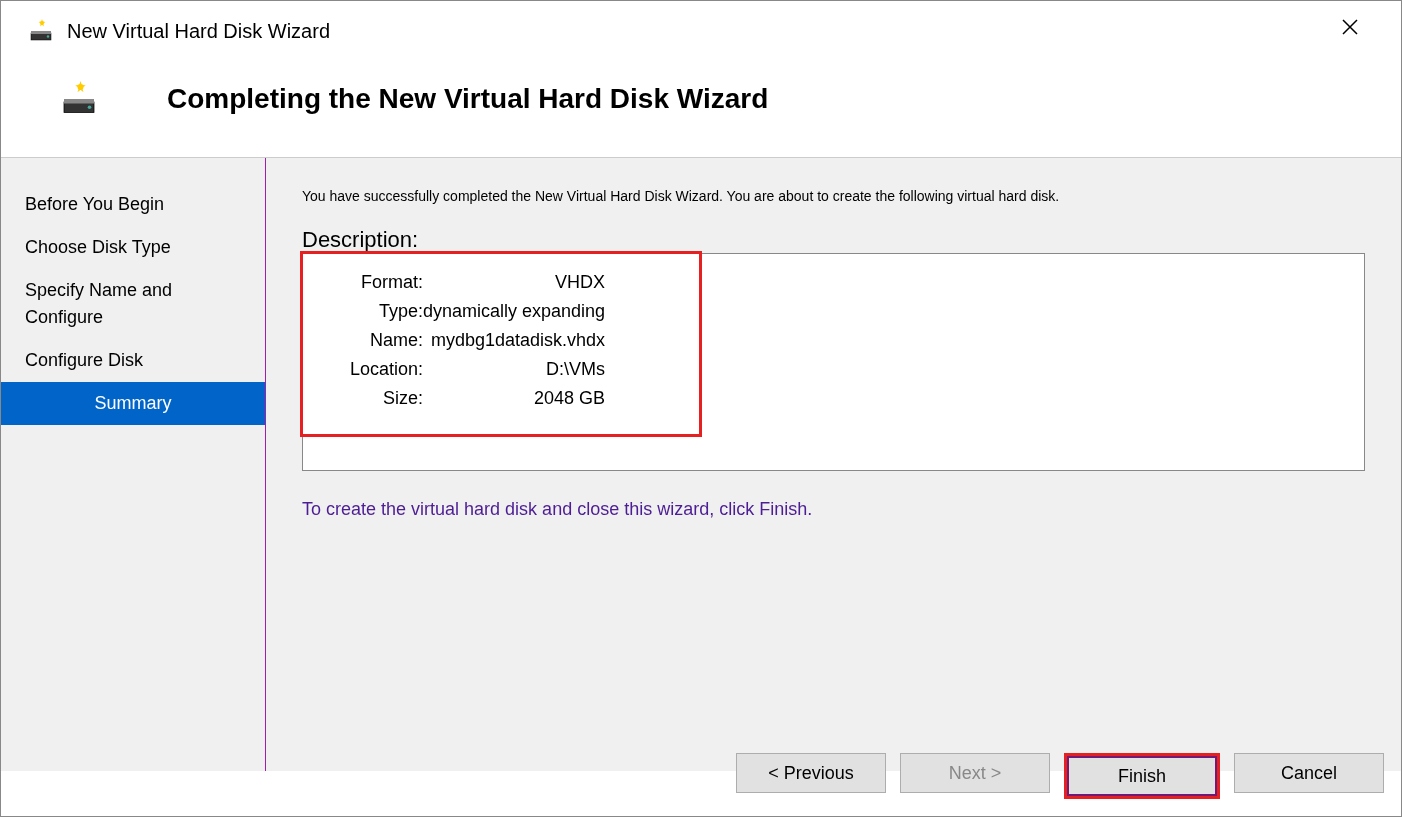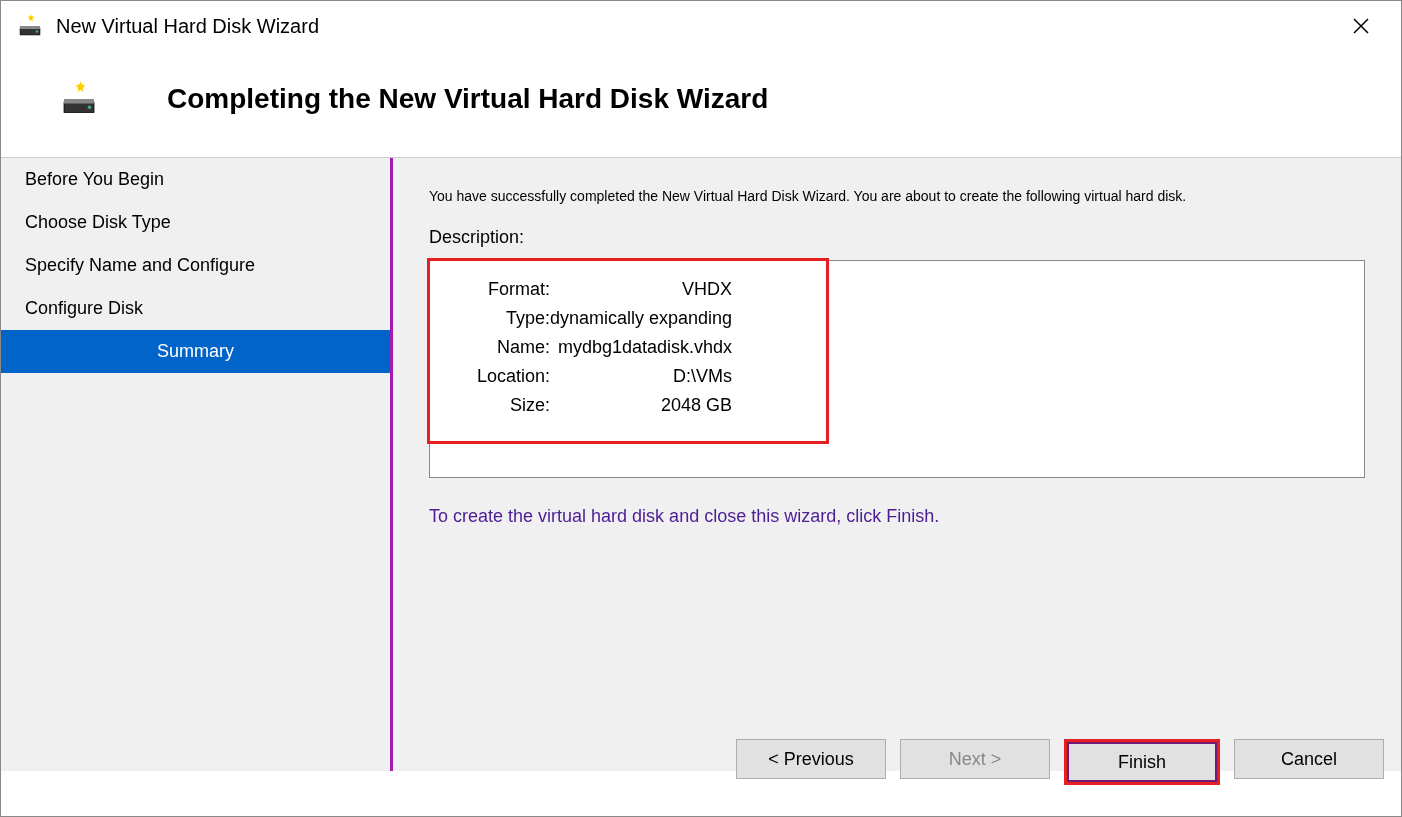--- a/index.html
+++ b/index.html
@@ -11,22 +11,22 @@
       font-family: "Segoe UI", Tahoma, sans-serif;
       font-size: 18px;
       background: #ffffff;
       width: 1402px;
       height: 817px;
       overflow: hidden;
       border: 1px solid #888;
     }
     .titlebar {
       display: flex;
-      align-items: center;
-      padding: 8px 17px;
+      align-items: flex-end;
+      padding: 8px 28px;
       background: #ffffff;
       height: 50px;
     }
     .titlebar-icon {
       width: 24px;
       height: 24px;
       margin-right: 14px;
       position: relative;
     }
     .disk-icon-svg {
@@ -67,22 +67,23 @@
       font-size: 28px;
       font-weight: bold;
       color: #000;
     }
     .content-area {
       display: flex;
       background: #f0f0f0;
       height: calc(100% - 50px - 152px);
     }
     .sidebar {
-      width: 392px;
-      border-right: 3px solid #a21caf;
+      width: 265px;
+      border-right: 1px solid #a21caf;
+      padding-top: 25px;
     }
     .sidebar-item {
       padding: 8px 24px;
       font-size: 18px;
       color: #000;
       cursor: pointer;
       line-height: 1.5;
     }
     .sidebar-item.selected {
       background: #0064c8;
@@ -93,23 +94,22 @@
       flex: 1;
       padding: 28px 36px;
     }
     .intro-text {
       font-size: 14px;
       color: #000;
       margin-bottom: 20px;
       line-height: 1.5;
     }
     .desc-label {
-      font-size: 18px;
-      color: #000;
-      margin-bottom: 12px;
+      font-size: 22px;
+      color: #000;
     }
     .desc-box {
       background: #ffffff;
       border: 1px solid #888;
       height: 218px;
       padding: 14px 18px;
       position: relative;
     }
     .highlight-box {
       position: absolute;
@@ -133,21 +133,21 @@
     .desc-table td.key {
       width: 102px;
     }
     .closing-text {
       font-size: 18px;
       color: #4c1d95;
       margin-top: 28px;
     }
     .button-bar {
       position: absolute;
-      bottom: 32px;
+      bottom: 18px;
       right: 18px;
       display: flex;
       gap: 14px;
     }
     .wiz-button {
       width: 150px;
       height: 40px;
       background: #e1e1e1;
       border: 1px solid #adadad;
       font-size: 18px;

